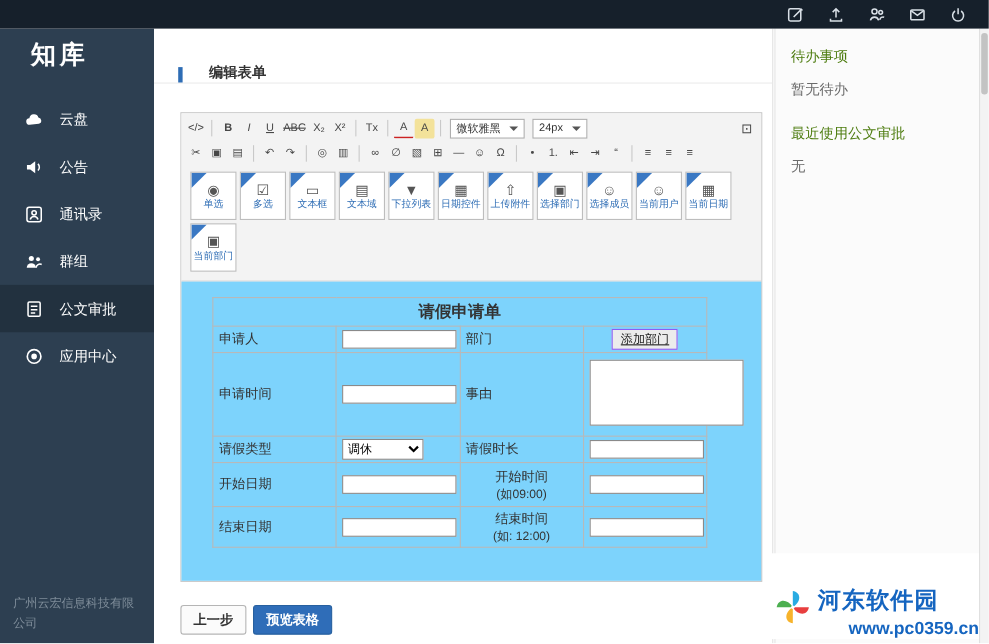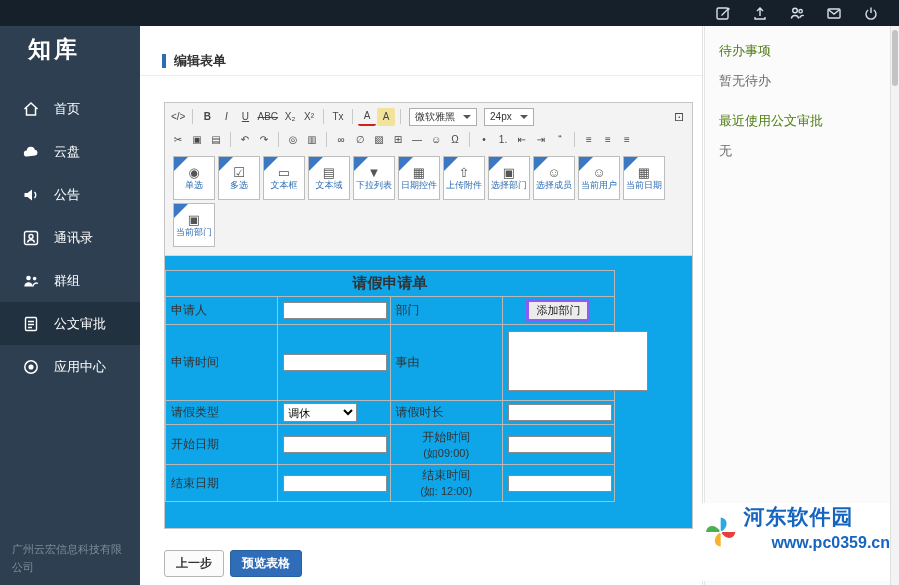--- a/index.html
+++ b/index.html
@@ -17,22 +17,22 @@
   .logo { color:#fff; font-size:23px; font-weight:bold; letter-spacing:3px; padding:8px 16px 0 28px; }
   .menu { margin-top:22px; }
   .menu-item { height:43px; display:flex; align-items:center; padding-left:22px; gap:14px;
                color:#fff; font-size:13px; cursor:pointer; }
   .menu-item.active { background:#22313f; }
   .menu-item svg { flex:0 0 18px; }
   .side-footer { position:absolute; left:12px; bottom:8px; width:118px; color:#7e8c99; font-size:11px; line-height:1.7; }
 
   
   .main { position:absolute; left:140px; top:26px; width:563px; height:559px; background:#fff; border-right:1px solid #e2e2e2; }
-  .page-header { margin-top:20px; height:30px; display:flex; align-items:center; padding-left:22px;
-                 border-bottom:1px solid #ececec; }
+  .page-header { margin-top:20px; height:30px; display:flex; align-items:flex-end; padding-left:22px;
+                 border-bottom:1px solid #ececec;gap:16px; }
   .accent-bar { width:4px; height:14px; background:#2e6db5; margin-right:8px; }
   .page-title { font-size:13px; font-weight:bold; color:#333; }
 
   .editor { margin:26px 10px 0 24px; width:529px; border:1px solid #c6c6c6; background:#fff; }
   .etoolbar { background:#f3f3f3; border-bottom:1px solid #d8d8d8; padding:2px 4px; }
   .tb-row { display:flex; align-items:center; flex-wrap:nowrap; min-height:23px; gap:1px; }
   .ti { min-width:18px; height:18px; display:inline-flex; align-items:center; justify-content:center;
         font-size:10px; color:#474747; padding:0 2px; cursor:pointer; border-radius:2px; }
   .ti.b { font-weight:bold; } .ti.i { font-style:italic; } .ti.u { text-decoration:underline; }
   .ti.s { text-decoration:line-through; }
@@ -47,30 +47,30 @@
 
   .widgets { background:#f3f3f3; padding:5px 4px 6px 4px; display:flex; flex-wrap:wrap; gap:3px; }
   .widget { position:relative; width:42px; min-height:44px; background:#fff; border:1px solid #bdbdbd;
             display:flex; flex-direction:column; align-items:center; justify-content:center; gap:2px;
             overflow:hidden; cursor:pointer; padding:3px 1px 2px; }
   .widget::before { content:""; position:absolute; top:0; left:0;
                     border-top:14px solid #3a78c3; border-right:14px solid transparent; }
   .w-glyph { font-size:13px; color:#555; line-height:1; }
   .w-label { font-size:9px; color:#2e6db5; line-height:1.1; text-align:center; }
 
-  .canvas { background:#0ea5e9; height:272px; padding-top:14px; overflow:hidden; }
+  .canvas { background:#7dd3fc; height:272px; padding-top:14px; overflow:hidden;padding-left:28px; }
   .form-table { border-collapse:collapse; width:450px; font-size:12px; color:#333; table-layout:fixed; }
   .form-table td { border:1px solid #b8b8b8; padding:2px 5px; vertical-align:middle; }
   .ft-title { font-size:15px; font-weight:bold; text-align:center; height:26px; }
   .c1 { width:70px; } .c2 { width:118px; } .c3 { width:127px; } .c4 { width:135px; }
   .lbl-center { text-align:center; }
   .txt { width:104px; height:17px; border:1px solid #8a8a8a; background:#fff; }
   .area { width:140px; height:60px; border:1px solid #8a8a8a; resize:none; }
-  .mini-btn { font-size:11px; background:#ececec; border:3px solid #8b5cf6; padding:1px 7px; cursor:pointer;
-              color:#222; display:block; margin:0 auto; }
+  .mini-btn { font-size:11px; background:#ececec; border:1px solid #8b5cf6; padding:1px 7px; cursor:pointer;
+              color:#222; display:block; margin:0 auto;text-decoration:underline; }
   .sel { width:74px; height:19px; font-size:11px; border:1px solid #8a8a8a; background:#fff; }
   .hint { font-size:11px; }
 
   .actions { position:absolute; left:24px; bottom:8px; display:flex; gap:6px; }
   .btn { font-size:12px; padding:4px 11px; border-radius:3px; cursor:pointer;font-weight:bold; }
   .btn-light { background:#fbfbfb; border:1px solid #b5b5b5; color:#333; }
   .btn-blue { background:#2f6db8; border:1px solid #27609f; color:#fff; }
 
   
   .rightpanel { position:absolute; left:704px; top:26px; width:186px; height:559px; background:#fbfbfb;
@@ -78,21 +78,21 @@
   .rp-title { color:#4d7c0f; }
   .rp-value { color:#6b6b6b; margin-top:12px; }
   .rp-gap { margin-top:22px; }
 
   
   .scrollbar { position:absolute; right:0; top:26px; width:9px; height:559px; background:#f3f3f3; border-left:1px solid #e0e0e0; }
   .scroll-thumb { position:absolute; top:4px; left:1px; width:6px; height:56px; background:#c3c3c3; border-radius:3px; cursor:pointer; }
 
   
   .watermark { position:absolute; left:700px; top:503px; width:190px; height:78px; background:#fff; z-index:6;
-               display:flex; align-items:flex-start; gap:6px; padding-left:4px; }
+               display:flex; align-items:flex-end; gap:6px; padding-left:4px; }
   .wm-text { display:flex; flex-direction:column; gap:3px; }
   .wm-name { color:#1565c0; font-size:21px; font-weight:bold; letter-spacing:1px; }
   .wm-url { color:#1565c0; font-size:16px; font-weight:bold;margin-left:28px; }
 </style>
 </head>
 <body>
 
 <div class="stage">
 
   <div class="topbar">
@@ -126,26 +126,20 @@
         <path d="M5.2 5 a5 5 0 1 0 5.6 0"></path>
           <path d="M8 2.5 V8"></path>
       </svg>
     </span>
   </div>
 
   <div class="sidebar">
     <div class="logo">知库</div>
     <div class="menu">
 
-      <div class="menu-item">
-        <svg viewBox="0 0 18 18" width="18" height="18" fill="none" stroke="#fff" stroke-width="1.5">
-          <path d="M2.5 9 L9 3 L15.5 9 M4.5 8 V15 H13.5 V8"></path>
-        </svg>
-        <span>首页</span>
-      </div>
 
       <div class="menu-item">
         <svg viewBox="0 0 18 18" width="18" height="18">
           <path d="M5 13.5 a3 3 0 0 1 -.3 -6 a4.2 4.2 0 0 1 8.2 -.7 a2.9 2.9 0 0 1 .4 5.7 Z" fill="#fff"></path>
         </svg>
         <span>云盘</span>
       </div>
 
       <div class="menu-item">
         <svg viewBox="0 0 18 18" width="18" height="18">

